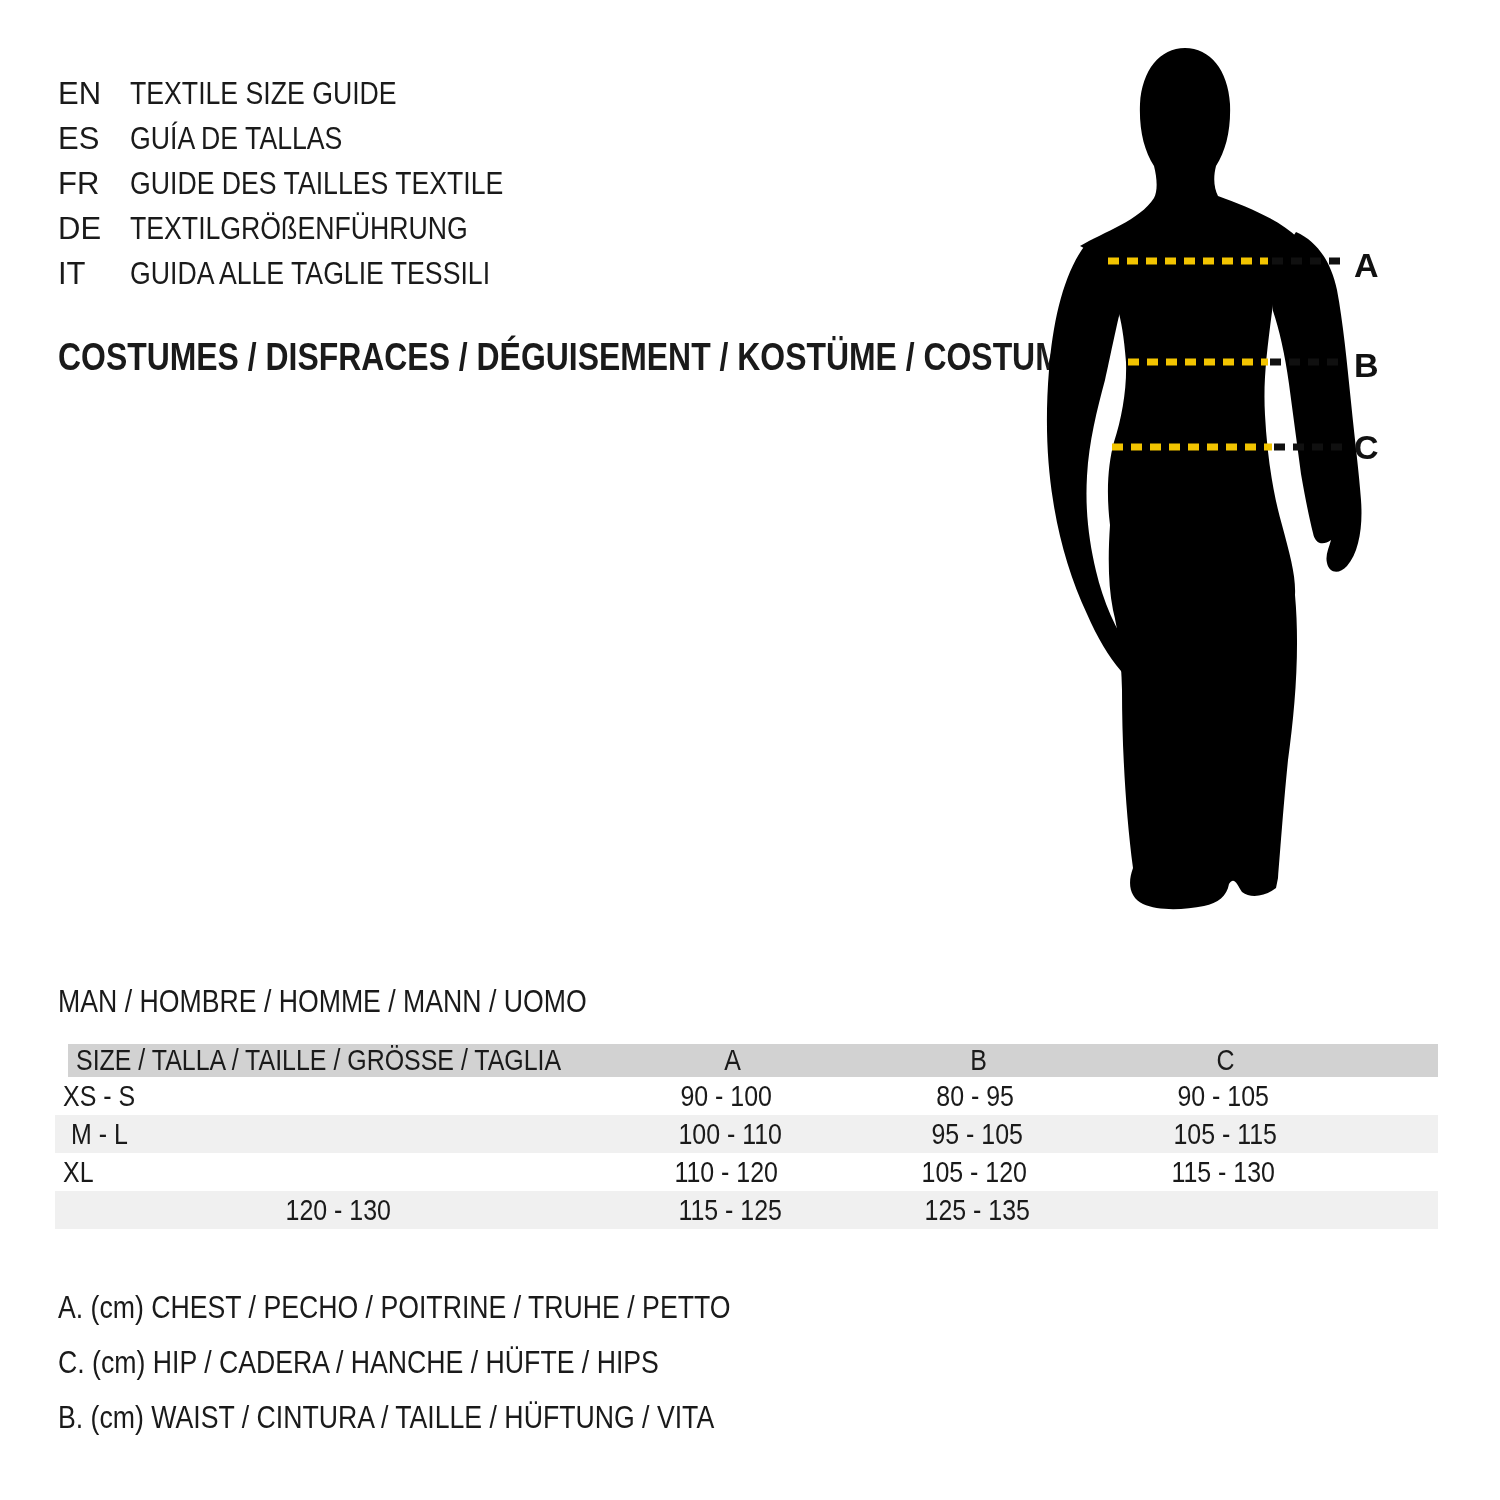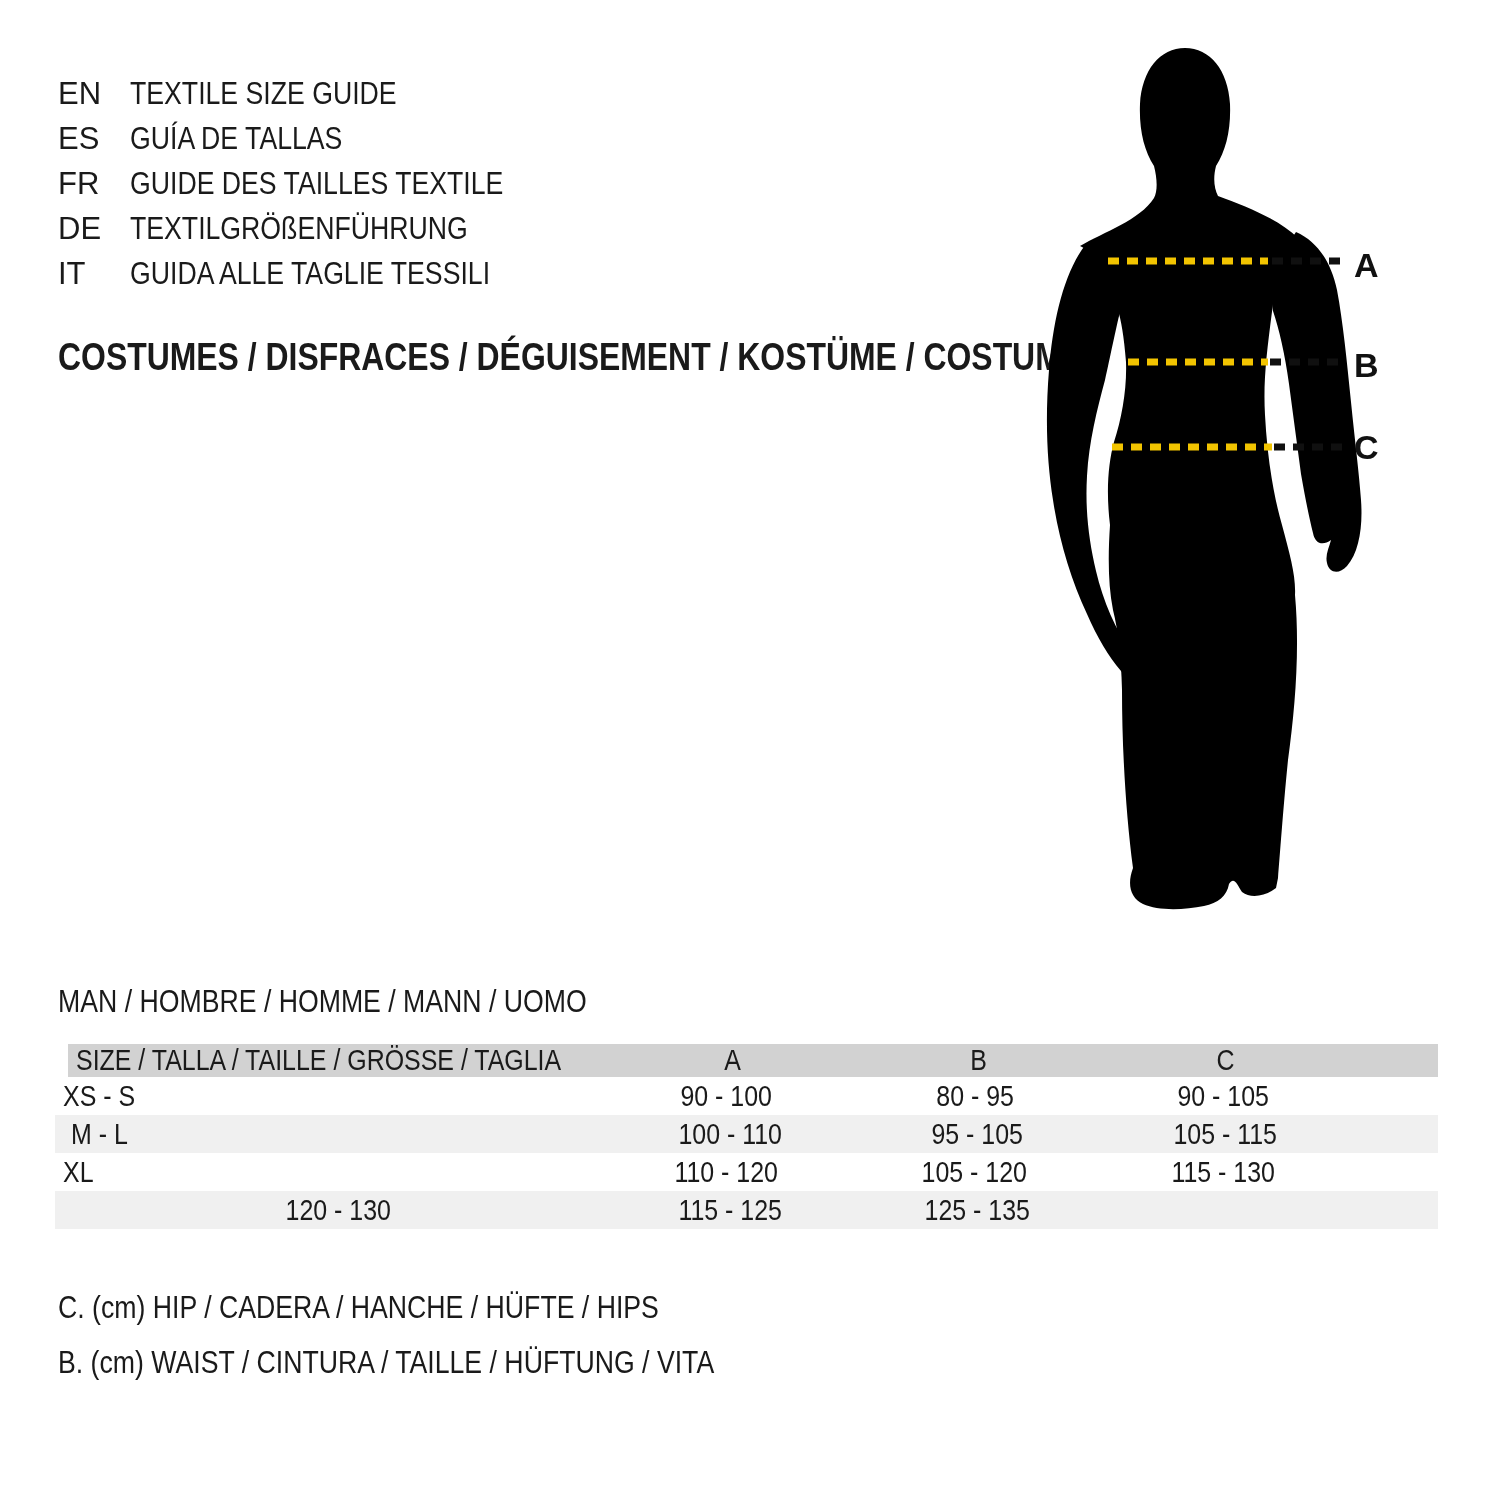--- a/index.html
+++ b/index.html
@@ -182,20 +182,23 @@
     </div>
     <div class="t-row alt">
       <div class="t-cell-num"><span class="cond-c">120 - 130</span></div>
       <div class="t-cell-num"><span class="cond-c">115 - 125</span></div>
       <div class="t-cell-num"><span class="cond-c">125 - 135</span></div>
     </div>
   </div>
 
   <div class="legend">
     <div class="legend-line">
+        <span class="cond">A. (cm) CHEST / PECHO / POITRINE / TRUHE / PETTO</span>
+      </div>
+    <div class="legend-line">
         <span class="cond">C. (cm) HIP / CADERA / HANCHE / HÜFTE / HIPS</span>
       </div>
     <div class="legend-line">
         <span class="cond">B. (cm) WAIST / CINTURA / TAILLE / HÜFTUNG / VITA</span>
       </div>
   </div>
 
 </div>
 
 </body></html>

